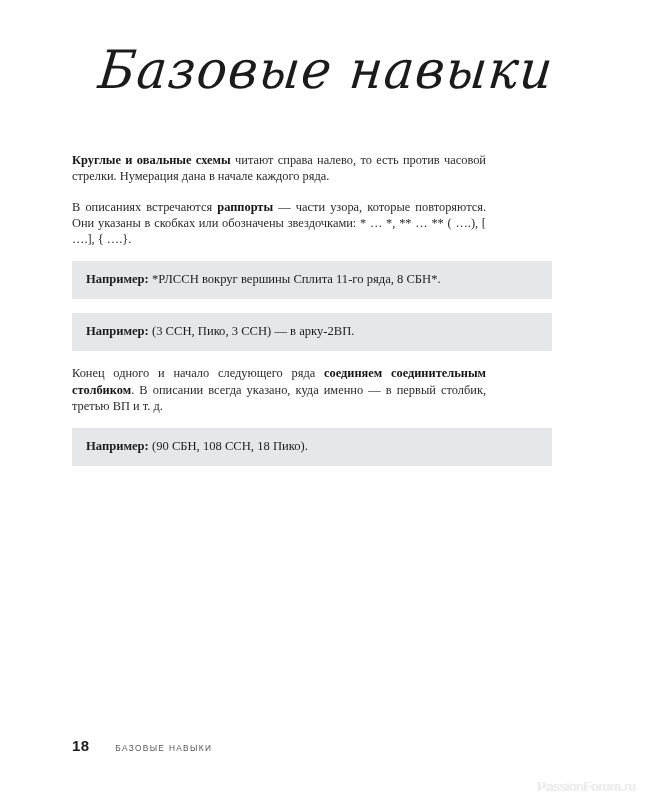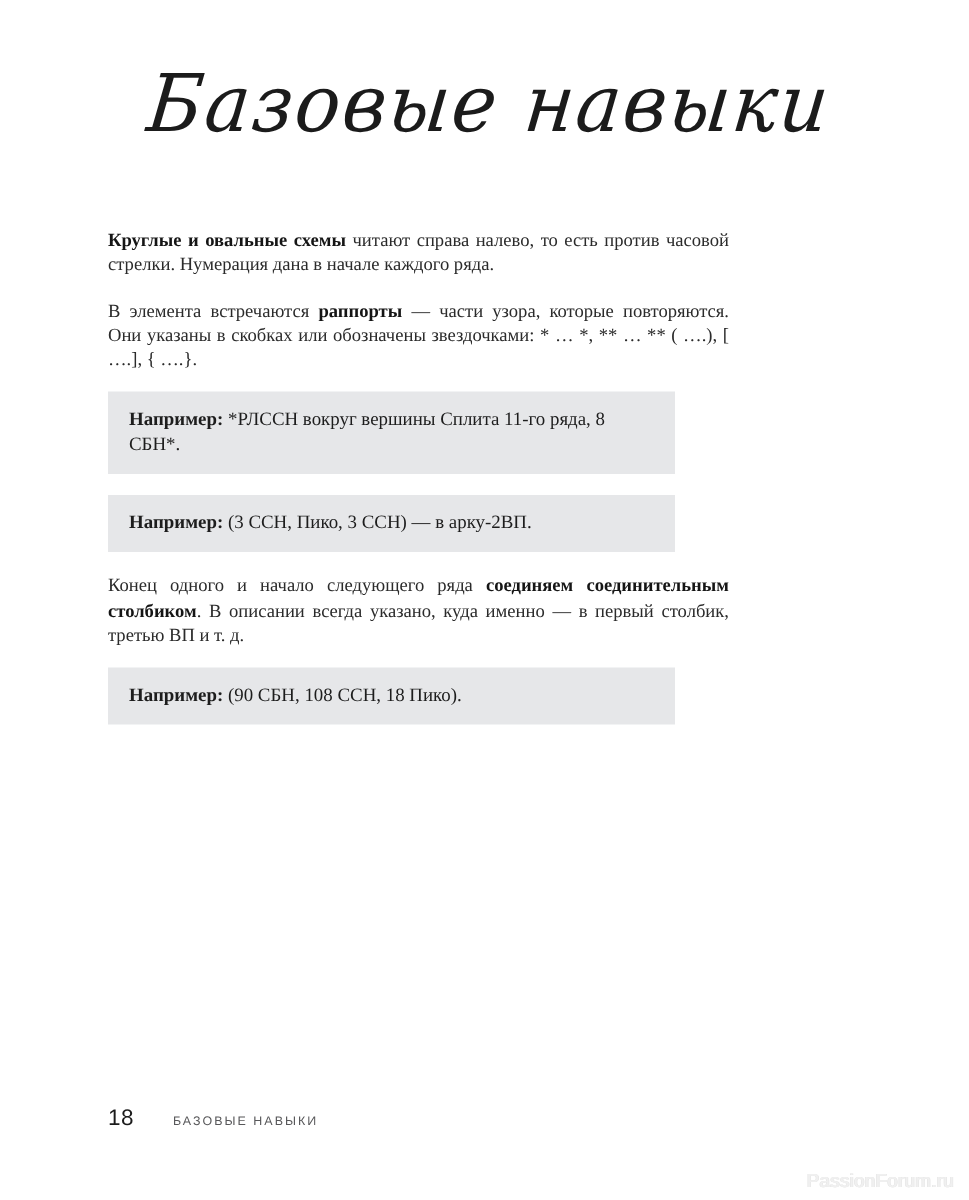--- a/index.html
+++ b/index.html
@@ -82,21 +82,21 @@
     color: #151515;
     font-family: Liberation Serif, serif;
   }
 
   
   .example-box {
     background: #e6e7e9;
     margin: 0 0 14px 0;
     padding: 10px 14px 11px 14px;
     box-sizing: border-box;
-    width: 378px;
+    width: 480px;
   }
   .example-box p {
     margin: 0;
     font-size: 12.6px;
     line-height: 17px;
     color: #1d1d1d;
   }
   .example-box .lead {
     font-weight: 700;
   }
@@ -105,21 +105,21 @@
   .footer {
     position: absolute;
     left: 72px;
     bottom: 46px;
     display: flex;
     align-items: baseline;
     gap: 26px;
   }
   .folio {
     font-family: "Liberation Sans", "DejaVu Sans", sans-serif;
-    font-weight: 400;
+    font-weight: 700;
     font-size: 15px;
     color: #1b1b1b;
     letter-spacing: 0.3px;
   }
   .running-head {
     font-family: "Liberation Sans", "DejaVu Sans", sans-serif;
     font-weight: 400;
     font-size: 8.3px;
     letter-spacing: 1.35px;
     color: #58585a;
@@ -155,21 +155,21 @@
   <div class="content">
 
 
 
 
     <p class="body-text">
       <b>Круглые и овальные схемы</b><span> читают справа налево, то есть против часовой стрелки. Нумерация дана в начале каждого ряда.</span>
     </p>
 
     <p class="body-text">
-      <span>В элемента встречаются </span><b>раппорты</b><span> — части узора, которые повторяются. Они указаны в скобках или обозначены звездочками: * … *, ** … ** ( ….), [ ….], { ….}.</span>
+      <span>В описаниях встречаются </span><b>раппорты</b><span> — части узора, которые повторяются. Они указаны в скобках или обозначены звездочками: * … *, ** … ** ( ….), [ ….], { ….}.</span>
     </p>
 
     <div class="example-box">
       <p>
         <span class="lead">Например:</span><span> *РЛССН вокруг вершины Сплита 11-го ряда, 8 СБН*.</span>
       </p>
     </div>
 
 
     <div class="example-box">

